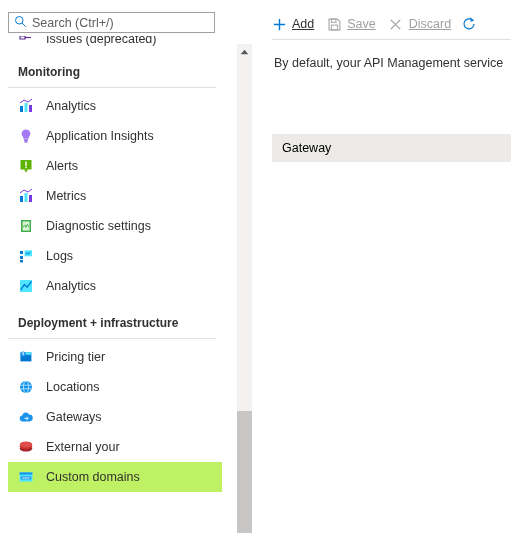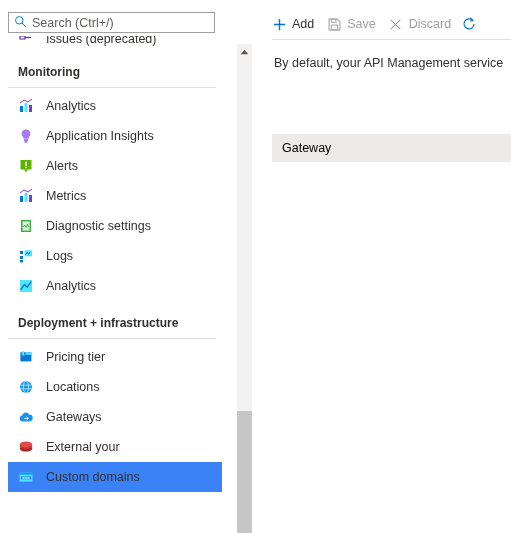--- a/index.html
+++ b/index.html
@@ -83,21 +83,21 @@
     align-items: center;
     padding-left: 10px;
     box-sizing: border-box;
     cursor: pointer;
     white-space: nowrap;
   }
   .nav-item.clipped {
     height: 22px;
     margin-top: -8px;
   }
-  .nav-item.selected { background: #3b82f6; }
+  .nav-item.selected { background: #bef264; }
   .nav-icon {
     width: 16px; height: 16px;
     flex: none;
     display: flex;
     align-items: center;
     justify-content: center;
     margin-right: 12px;
   }
   .nav-label {
     font-size: 12.5px;
@@ -177,20 +177,21 @@
   .cmd .cmd-ico {
     width: 16px; height: 16px;
     display: flex; align-items: center; justify-content: center;
     margin-right: 5px;
     flex: none;
   }
   .cmd .cmd-lbl {
     font-size: 12.5px;
     color: #323130;
     line-height: 16px;
+    text-decoration: underline;
   }
   .cmd.disabled .cmd-lbl { color: #a19f9d; }
   .cmd.icon-only { padding: 0 4px; }
   .cmd.icon-only .cmd-ico { margin-right: 0; }
 
   .toolbar-rule {
     position: absolute;
     left: 7px; top: 39px;
     width: 239px;
     height: 1px;

